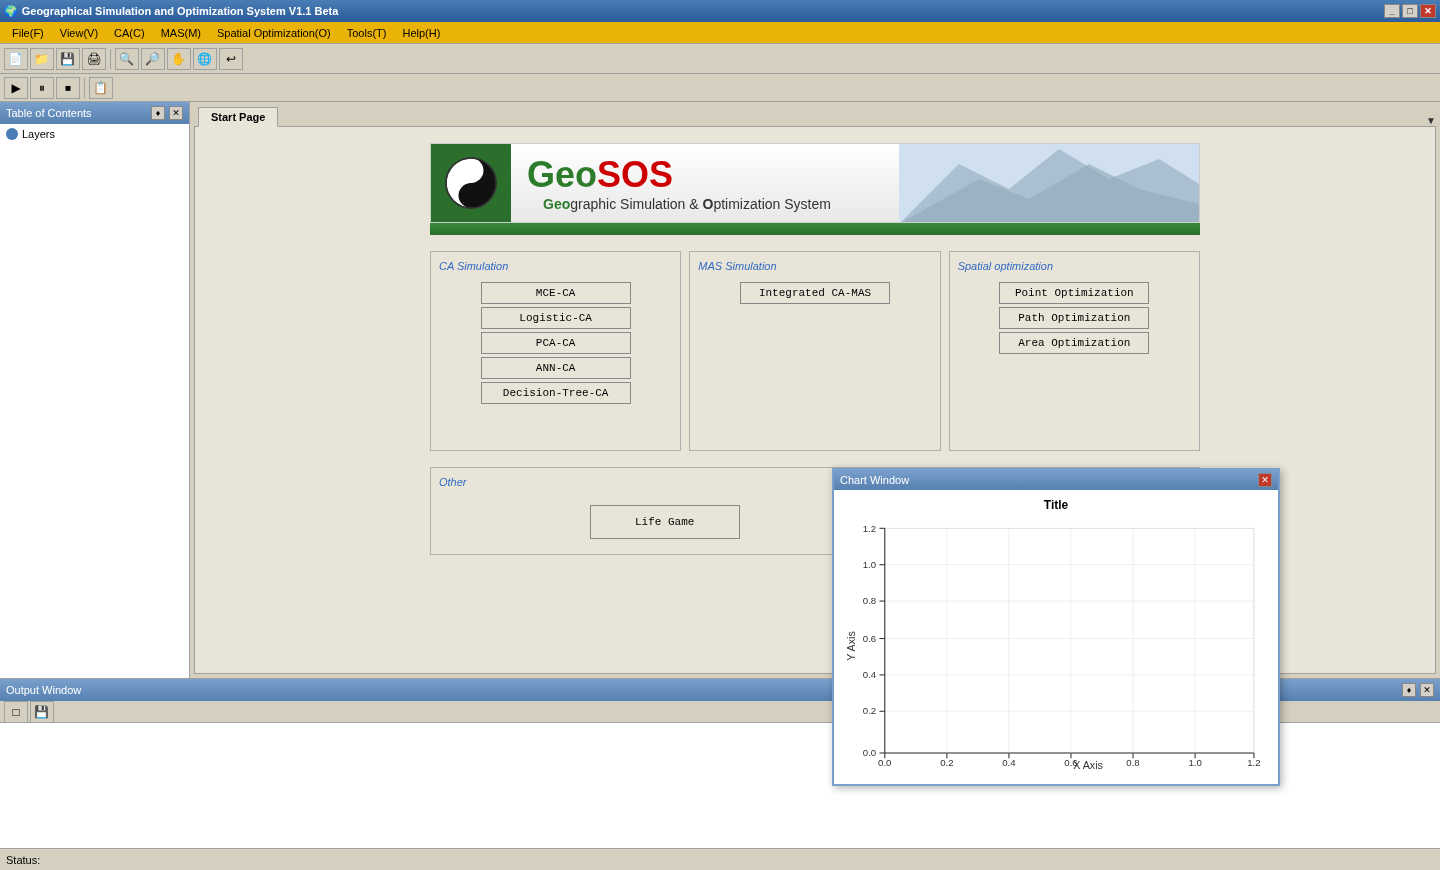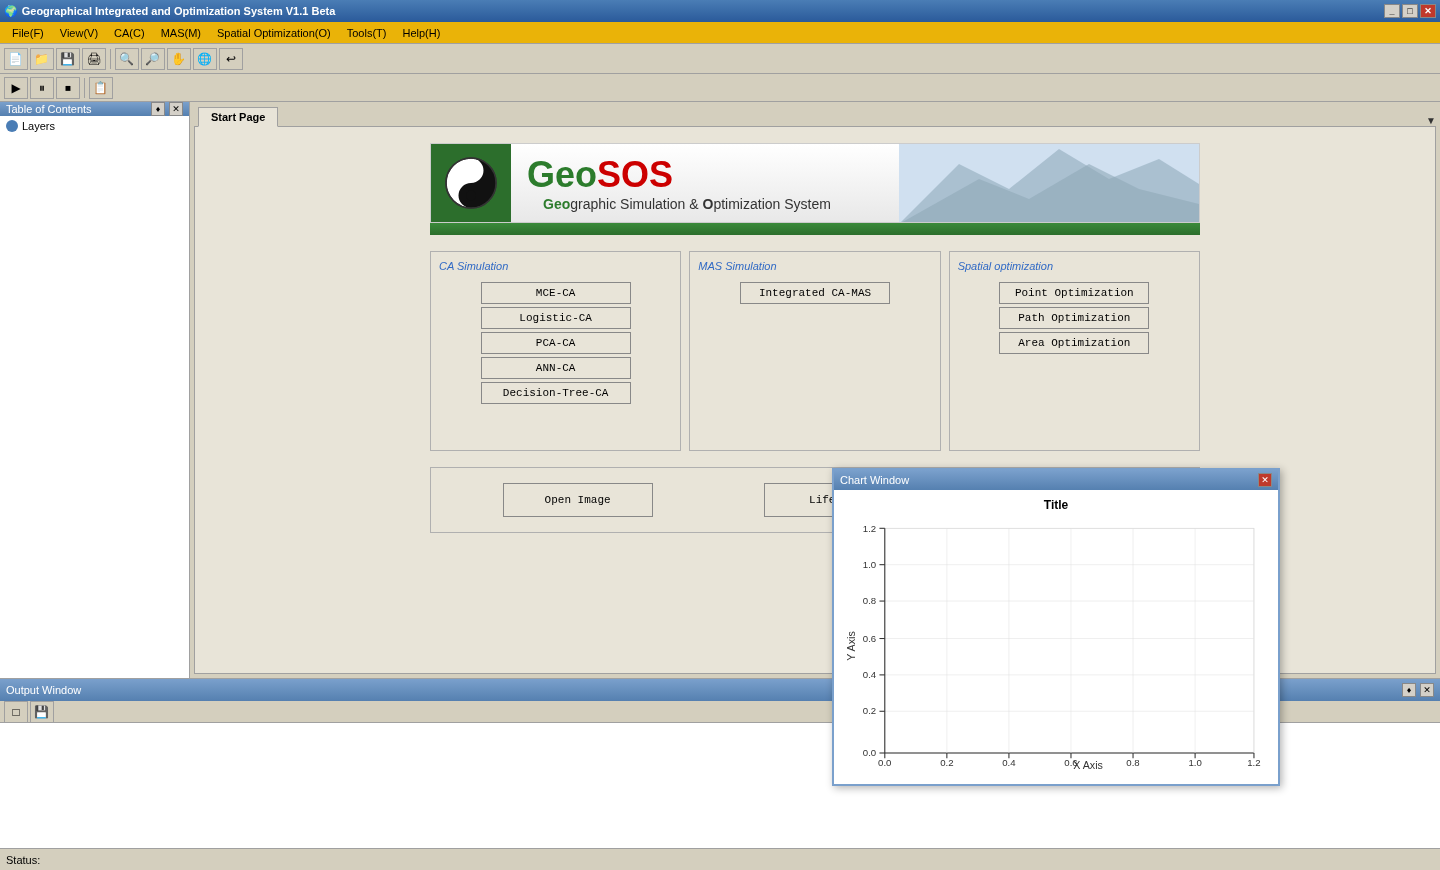--- a/index.html
+++ b/index.html
@@ -115,21 +115,21 @@
     #toc-panel {
       width: 190px;
       background: #d4cfbe;
       border-right: 1px solid #a0a0a0;
       display: flex;
       flex-direction: column;
     }
     #toc-header {
       background: linear-gradient(to bottom, #7aa0cc, #5580b0);
       color: white;
-      height: 14px;
+      height: 22px;
       display: flex;
       align-items: center;
       padding: 0 6px;
       font-size: 11px;
       justify-content: space-between;
       gap: 28px;
     }
     #toc-header-right {
       display: flex;
       gap: 4px;
@@ -433,21 +433,21 @@
     
     .mountain-path { fill: #a0b8c8; }
     .sky-rect { fill: #d0e0f0; }
   </style>
 </head>
 <body>
 
 <div id="title-bar">
   <div id="title-bar-left">
     <span>🌍</span>
-    <span>Geographical Integrated and Optimization System  V1.1 Beta</span>
+    <span>Geographical Simulation and Optimization System  V1.1 Beta</span>
   </div>
   <div id="title-bar-buttons">
     <div class="title-btn">_</div>
     <div class="title-btn">□</div>
     <div class="title-btn close-btn">✕</div>
   </div>
 </div>
 
 <div id="menu-bar">
 <div class="menu-item">File(F)</div>
@@ -565,22 +565,22 @@
         <div class="section-panel">
           <div class="section-title">Spatial optimization</div>
           <button class="sim-button">Point Optimization</button>
           <button class="sim-button">Path Optimization</button>
           <button class="sim-button">Area Optimization</button>
         </div>
 
       </div>
 
       <div id="other-section">
+        <div id="other-title">Other</div>
         <div id="other-buttons">
-          <button class="sim-button">Open Image</button>
           <button class="sim-button">Life Game</button>
           <button class="sim-button" style="margin-left:0">Visit GeoSOS Website</button>
         </div>
       </div>
 
     </div>
   </div>
 </div>
 
 <div id="output-area">

